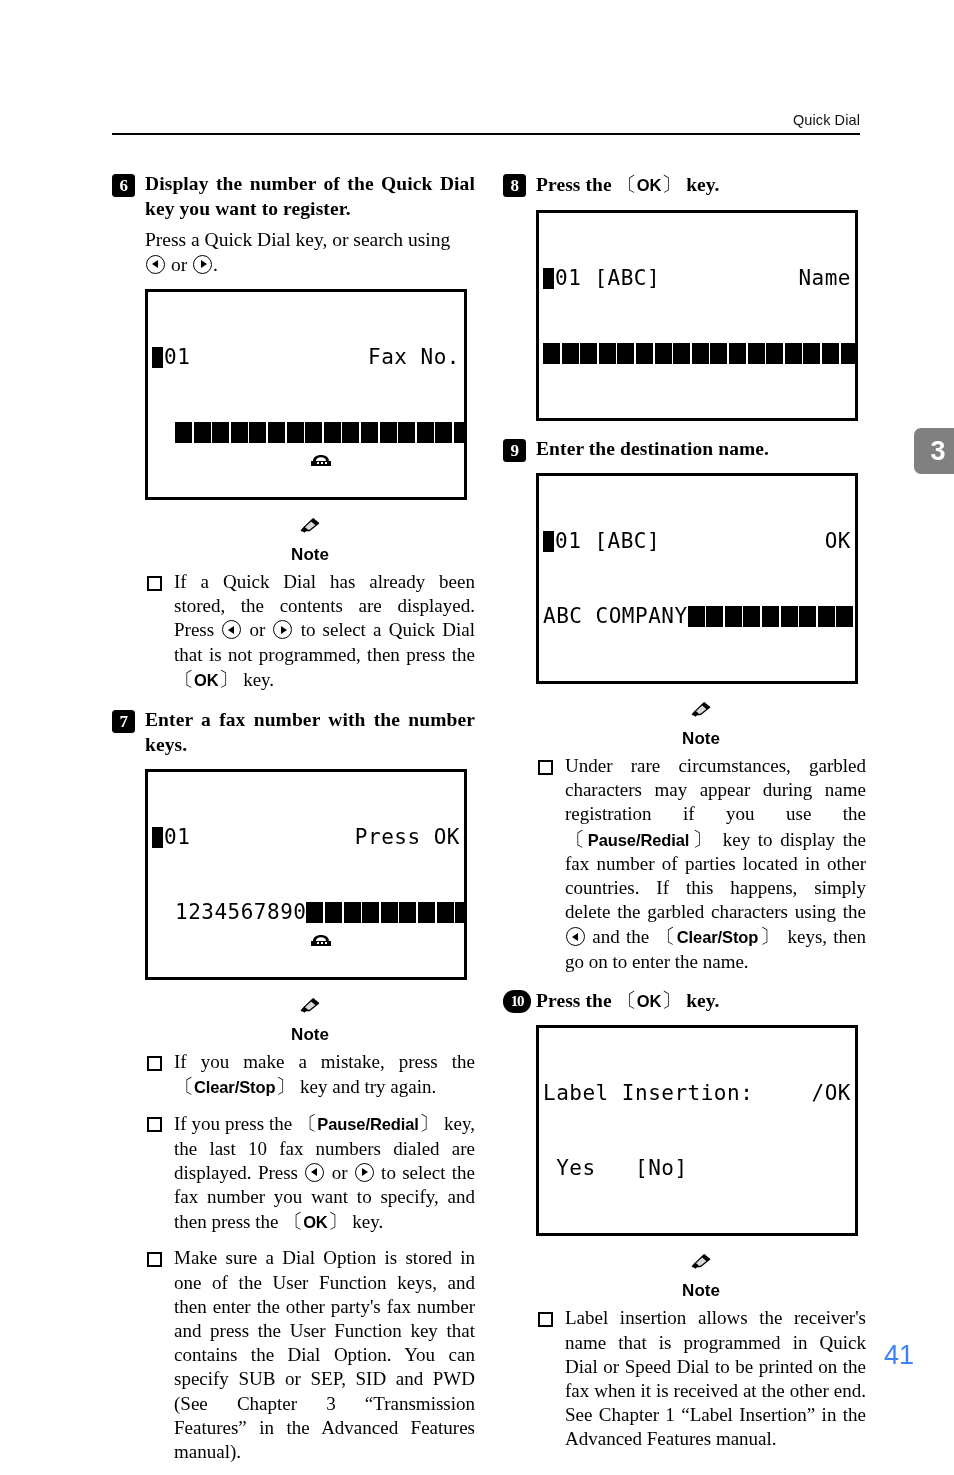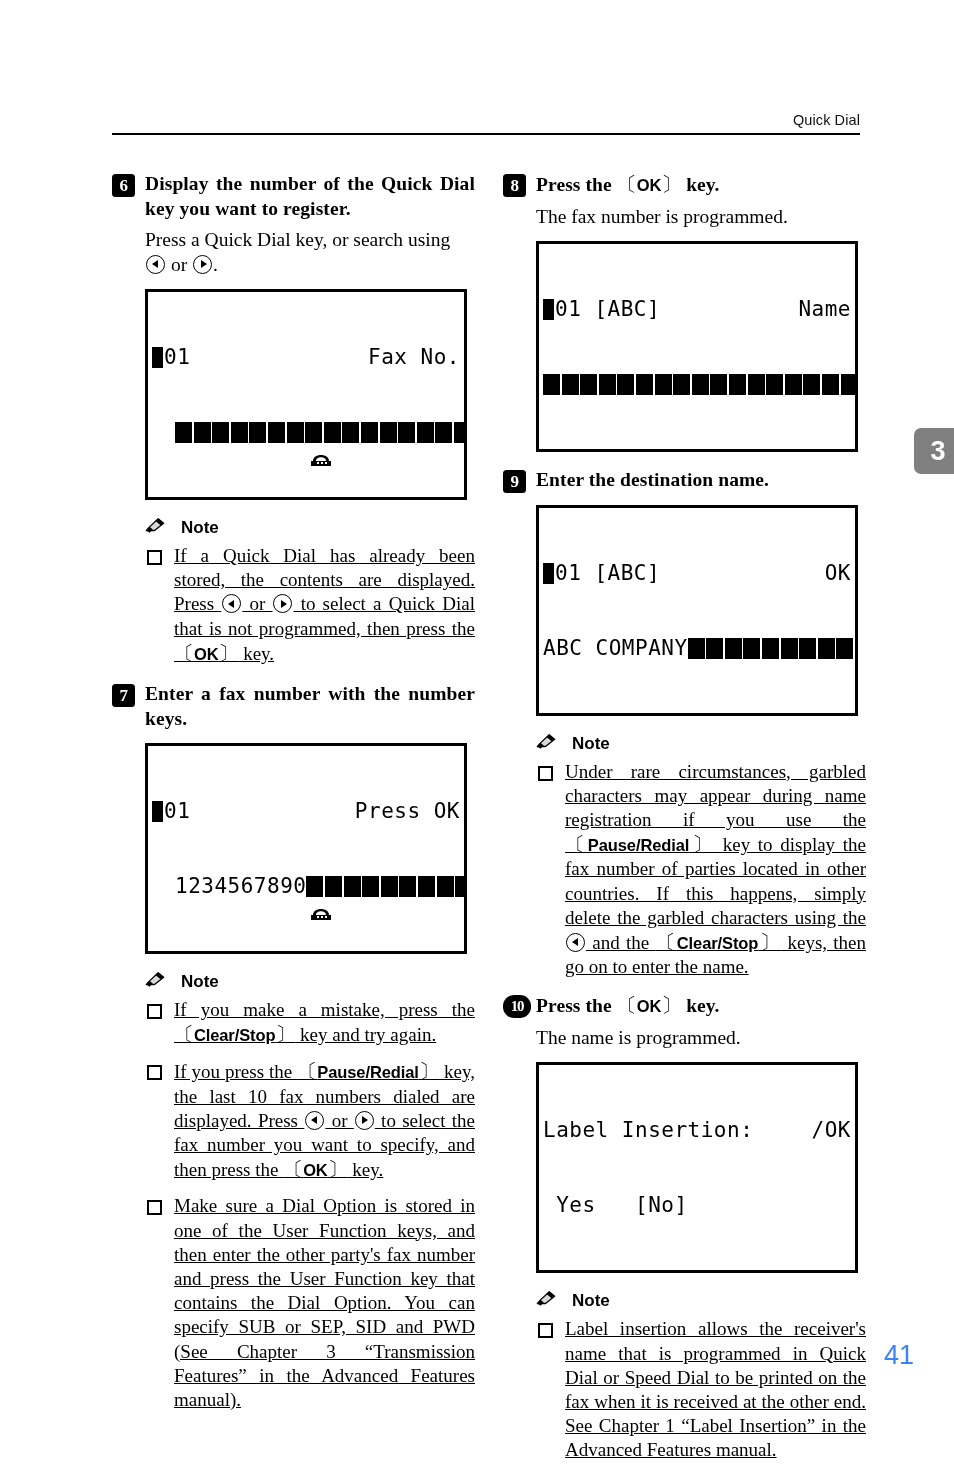--- a/index.html
+++ b/index.html
@@ -109,39 +109,39 @@
     padding-left: 33px;
     font-size: 19.5px;
     line-height: 24.5px;
     margin-top: 7px;
   }
 
   
   .note-head {
     display: flex;
     align-items: center;
-    gap: 16px;
+    gap: 6px;
     margin: 17px 0 5px 33px;
     font-family: "Liberation Sans", sans-serif;
     font-weight: bold;
     font-size: 17px;
+    flex-direction: column;
   }
   .pencil-icon { display: block; }
 
   
   .note-item {
     position: relative;
     margin-left: 33px;
     padding-left: 29px;
     font-size: 19px;
     line-height: 24.2px;
     text-align: justify;
     text-justify: inter-word;
     margin-bottom: 12px;
-    text-decoration: underline;
   }
   .note-item:last-child { margin-bottom: 0; }
   .bullet-sq {
     position: absolute;
     left: 2px; top: 6px;
     width: 11px; height: 11px;
     border: 2.2px solid #000;
   }
 
   
@@ -354,21 +354,20 @@
       <span>Make sure a Dial Option is stored in one of the User Function keys, and then enter the other party's fax number and press the User Function key that contains the Dial Option. You can specify SUB or SEP, SID and PWD (See Chapter 3 “Transmission Features” in the Advanced Features manual).</span>
     </div>
   </div>
 
   <div class="col col-right">
 
     <div class="step">
       <div class="step-head nojust">
         <span class="step-num">8</span><span>Press the </span><span class="keyname"><span class="br">〔</span><span>OK</span><span class="br">〕</span></span><span> key.</span>
       </div>
-      <div class="step-body">The fax number is programmed.</div>
 
       <div class="lcd">
         <div class="lcd-row spread">
           <span class="lcd-left"><span class="lcd-cursor"></span><span class="lcd-text">01 [ABC]</span></span>
           <span class="lcd-text">Name</span>
         </div>
         <div class="lcd-row">
           <span class="cells"><span class="cell"></span><span class="cell"></span><span class="cell"></span><span class="cell"></span><span class="cell"></span><span class="cell"></span><span class="cell"></span><span class="cell"></span><span class="cell"></span><span class="cell"></span><span class="cell"></span><span class="cell"></span><span class="cell"></span><span class="cell"></span><span class="cell"></span><span class="cell"></span><span class="cell"></span></span>
         </div>
       </div>
@@ -402,21 +401,20 @@
     </div>
     <div class="note-item">
       <span class="bullet-sq"></span>
       <span>Under rare circumstances, garbled characters may appear during name registration if you use the </span><span class="keyname"><span class="br">〔</span><span>Pause/Redial</span><span class="br">〕</span></span><span> key to display the fax number of parties located in other countries. If this happens, simply delete the garbled characters using the </span><span class="arrowkey left"></span><span> and the </span><span class="keyname"><span class="br">〔</span><span>Clear/Stop</span><span class="br">〕</span></span><span> keys, then go on to enter the name.</span>
     </div>
 
     <div class="step" style="margin-top:14px;">
       <div class="step-head nojust">
         <span class="step-num wide">10</span><span>Press the </span><span class="keyname"><span class="br">〔</span><span>OK</span><span class="br">〕</span></span><span> key.</span>
       </div>
-      <div class="step-body">The name is programmed.</div>
 
       <div class="lcd">
         <div class="lcd-row spread">
           <span class="lcd-text">Label Insertion:</span>
           <span class="lcd-left"><span class="lcd-dblarrow">
             
           </span><span class="lcd-text">/OK</span></span>
         </div>
         <div class="lcd-row">
           <span class="lcd-text"> Yes   [No]</span>

